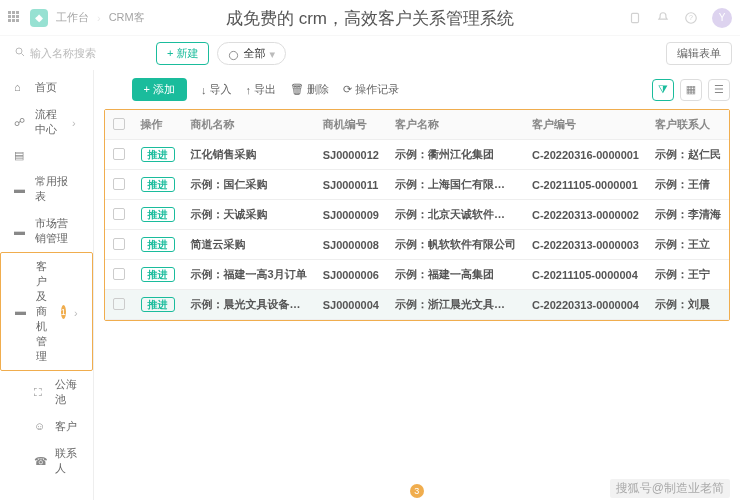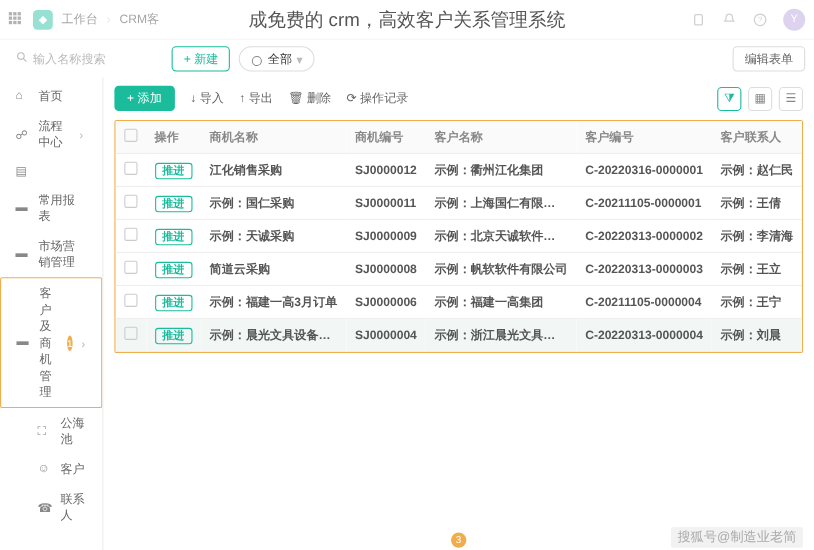--- a/index.html
+++ b/index.html
@@ -25,21 +25,21 @@
 .layout { display:flex; height:430px; }
 .sidebar { width:192px; border-right:1px solid #eee; overflow:hidden; padding-top:4px; }
 .side-item { display:flex; align-items:center; gap:8px; padding:6px 14px; color:#666; cursor:pointer; position:relative; }
 .side-item.child { padding-left:34px; }
 .side-item svg,.side-item .ico { width:13px; height:13px; flex:0 0 13px; color:#888; }
 .side-item .chev { margin-left:auto; width:10px; height:10px; color:#bbb; }
 .num-badge { width:14px; height:14px; border-radius:50%; color:#fff; font-size:9px; display:inline-flex; align-items:center; justify-content:center; margin-left:4px; }
 .hl-box { border:1px solid #f0ad4e; border-radius:2px; }
 
 .main { flex:1; padding:8px 10px; position:relative; }
-.toolbar { display:flex; align-items:center; gap:14px; margin-bottom:8px; }
+.toolbar { display:flex; align-items:center; gap:14px; margin-bottom:8px;margin-left:28px; }
 .add-btn { background:#1abc9c; color:#fff; padding:4px 12px; border-radius:4px; cursor:pointer; }
 .tool-link { color:#666; cursor:pointer; display:flex; align-items:center; gap:3px; }
 .tool-right { margin-left:auto; display:flex; gap:6px; }
 .sq-btn { width:22px; height:22px; border:1px solid #ddd; border-radius:4px; display:flex; align-items:center; justify-content:center; cursor:pointer; color:#888; }
 .sq-btn.accent { border-color:#1abc9c; color:#1abc9c; }
 
 .table-wrap { border:1px solid #f0ad4e; border-radius:2px; }
 table { width:100%; border-collapse:collapse; }
 th,td { text-align:left; padding:7px 8px; border-bottom:1px solid #eee; font-weight:bold; color:#555; white-space:nowrap; overflow:hidden; text-overflow:ellipsis; }
 th { background:#fafafa; color:#888; }

